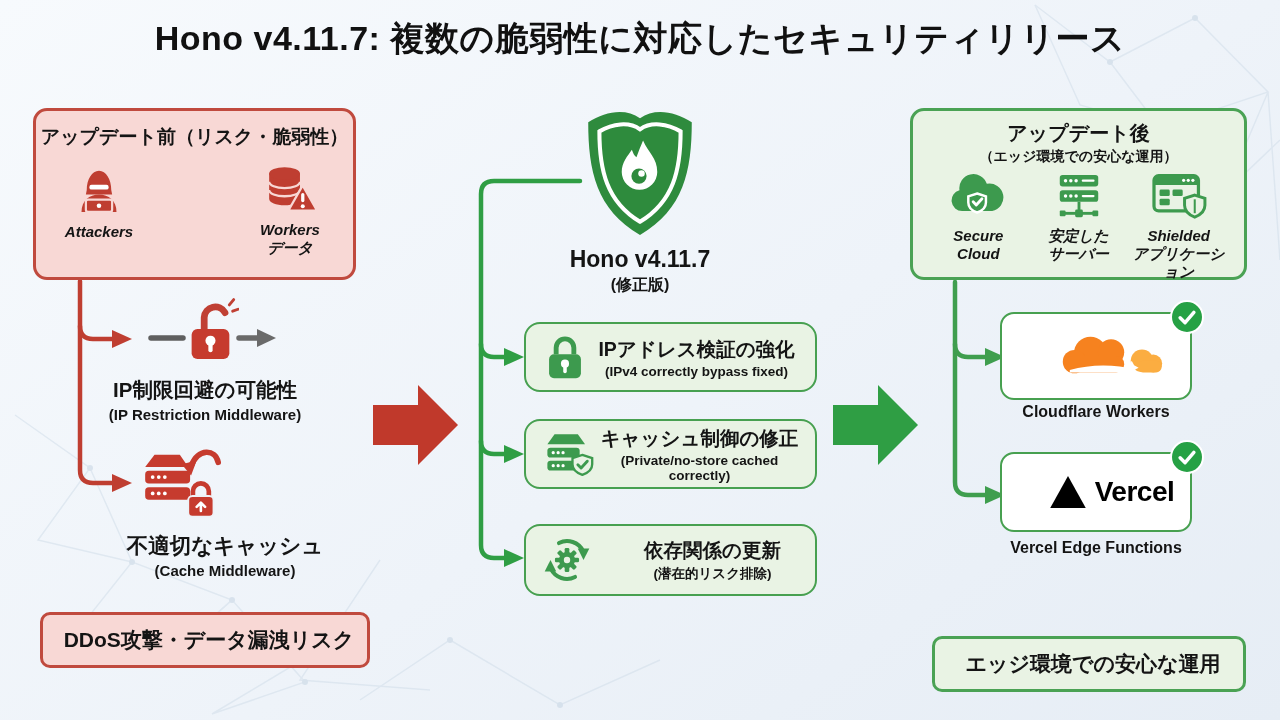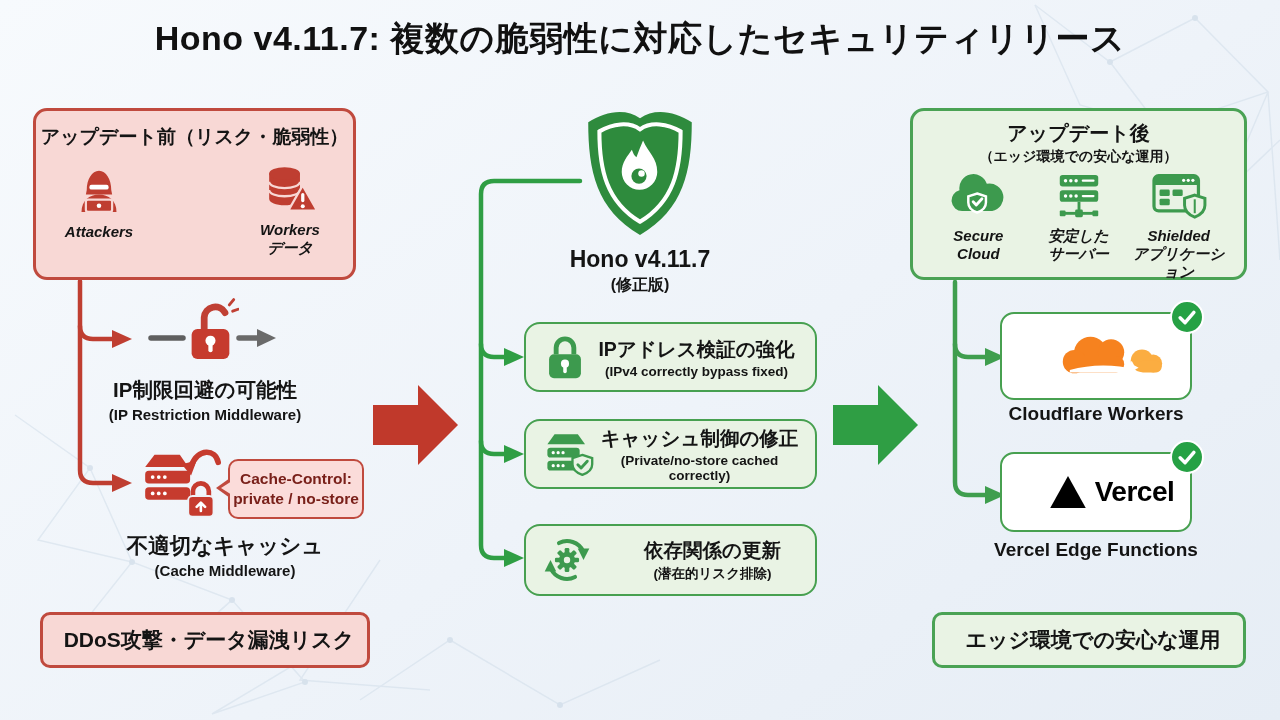--- a/index.html
+++ b/index.html
@@ -35,21 +35,21 @@
   }
   .bubble::before{content:"";position:absolute;left:-14px;top:17px;
     border:10px solid transparent;border-left:0;border-right:14px solid #c04a3e;}
   .bubble::after{content:"";position:absolute;left:-9px;top:20px;
     border:7px solid transparent;border-left:0;border-right:11px solid #fbdcda;}
   .footer-box{
     position:absolute;height:56px;border-radius:10px;box-sizing:border-box;
     display:flex;align-items:center;justify-content:center;font-size:21px;font-weight:800;padding-left:8px;
   }
   .footer-box.pink{background:#f8d8d5;border:3px solid #c04a3e;}
-  .footer-box.green{background:#e9f3e4;border:3px solid #4aa254;}
+  .footer-box.green{background:#e9f3e4;border:3px solid #4aa254;margin-top:24px;}
   .fix-box{
     position:absolute;left:524px;width:293px;height:70px;box-sizing:border-box;
     background:#e9f3e4;border:2.5px solid #47a050;border-radius:16px;
     display:flex;align-items:center;
   }
   .fix-icon{margin-left:16px;flex:0 0 auto;display:flex;}
   .fix-text{flex:1;text-align:center;padding-right:10px;}
   .fix-title{font-size:19.5px;font-weight:800;}
   .fix-sub{font-size:13.5px;font-weight:700;margin-top:1px;}
   .hono-caption{position:absolute;left:540px;top:246px;width:200px;text-align:center;}
@@ -57,21 +57,21 @@
   .hono-note{font-size:16px;font-weight:700;margin-top:2px;}
   .platform-box{
     position:absolute;width:192px;background:#fff;border:2.5px solid #47a050;
     border-radius:14px;display:flex;align-items:center;justify-content:center;box-sizing:border-box;padding-left:32px;
   }
   .check-badge{
     position:absolute;top:-14px;right:-14px;width:34px;height:34px;border-radius:50%;
     background:#26a144;border:2.5px solid #fff;box-sizing:border-box;
     display:flex;align-items:center;justify-content:center;
   }
-  .platform-label{position:absolute;width:240px;text-align:center;font-size:19px;font-weight:800;}
+  .platform-label{position:absolute;width:240px;text-align:center;font-size:16px;font-weight:800;}
   .vercel-row{display:flex;align-items:center;}
   .vercel-wordmark{font-size:28px;font-weight:800;letter-spacing:-.5px;margin-left:9px;color:#000;}
   svg{display:block;}
 </style>
 </head>
 <body>
 
 <div class="canvas">
 
   <svg class="abs" width="1280" height="720" viewBox="0 0 1280 720" style="left:0;top:0;opacity:.5;">
@@ -195,24 +195,20 @@
       <circle cx="27.5" cy="41.7" r="2" fill="#fff"></circle>
       <circle cx="34" cy="41.7" r="2" fill="#fff"></circle>
     <rect x="13" y="52.5" width="48" height="13.5" rx="4" fill="#c63b2e"></rect>
     <circle cx="21" cy="59.2" r="2" fill="#fff"></circle>
       <circle cx="27.5" cy="59.2" r="2" fill="#fff"></circle>
       <circle cx="34" cy="59.2" r="2" fill="#fff"></circle>
     <path d="M64 62 v-5 a8.5 8.5 0 0 1 17 0 v5" fill="none" stroke="#c63b2e" stroke-width="5"></path>
     <rect x="59" y="62" width="27" height="22" rx="4.5" fill="#c63b2e" stroke="#eef2f7" stroke-width="2"></rect>
     <path d="M72.5 78 v-8 m-4.5 3.5 4.5-4.5 4.5 4.5" fill="none" stroke="#fff" stroke-width="2.8" stroke-linecap="round" stroke-linejoin="round"></path>
   </svg>
-  <div class="bubble">
-    <span>Cache-Control:</span>
-    <span>private / no-store</span>
-  </div>
   <div class="caption" style="left:55px;top:531px;width:340px;">
     <div class="caption-title" style="font-size:21.5px">不適切なキャッシュ</div>
     <div class="caption-sub">(Cache Middleware)</div>
   </div>
 
   <div class="footer-box pink" style="left:40px;top:612px;width:330px;">
     <span>DDoS攻撃・データ漏洩リスク</span>
   </div>
 
   <svg class="abs" style="left:578px;top:106px;" width="124" height="134" viewBox="0 0 120 132">

